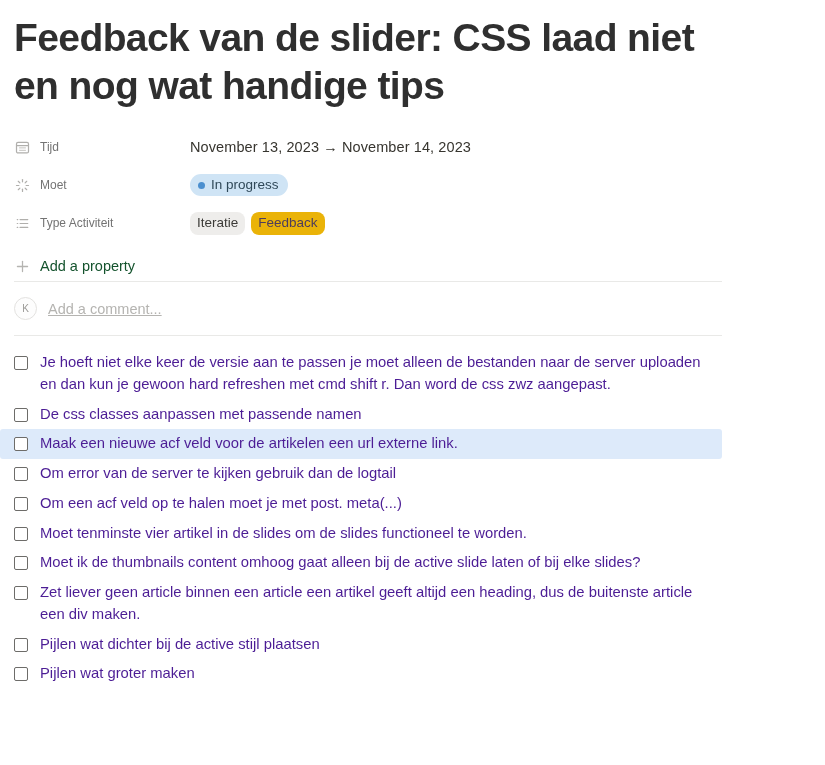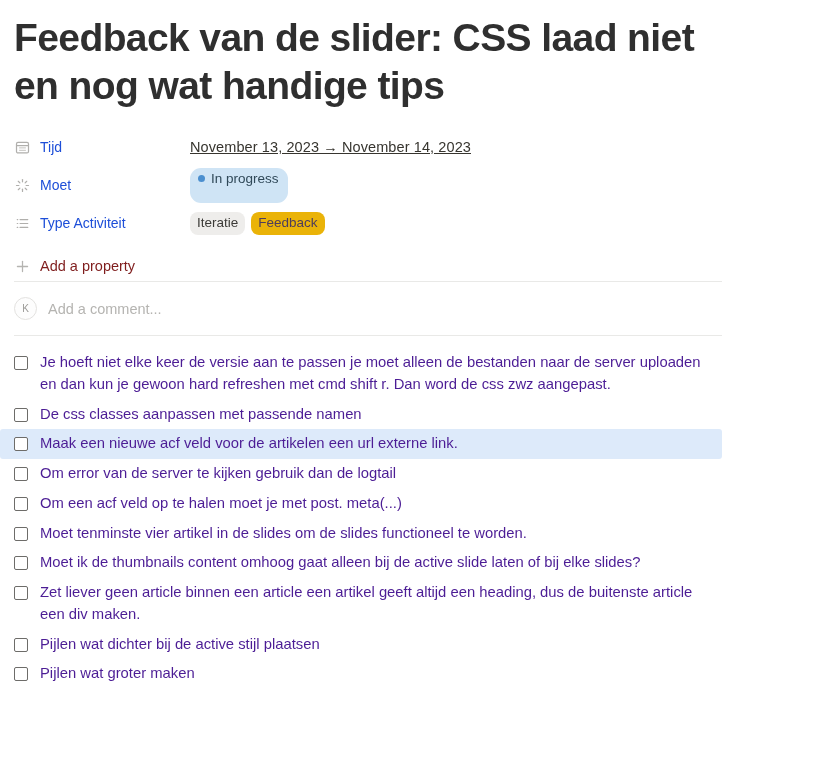--- a/index.html
+++ b/index.html
@@ -41,49 +41,49 @@
     display: flex;
     align-items: center;
     height: 32px;
     margin-bottom: 6px;
   }
   .prop-label {
     display: flex;
     align-items: center;
     width: 176px;
     flex: 0 0 176px;
-    color: #1d4ed8;
-    font-size: 14px;
+    color: #737373;
+    font-size: 12px;
   }
   .prop-icon {
     width: 17px;
     height: 17px;
     margin-right: 9px;
     flex: 0 0 17px;
     display: inline-flex;
     align-items: center;
     justify-content: center;
     color: #b0afac;
   }
   .prop-icon svg { display: block; }
   .prop-label-text { white-space: nowrap; }
   .prop-value {
     display: flex;
     align-items: center;
     font-size: 14.5px;
     color: #37352f;
   }
-  .date-text { color: #37352f; letter-spacing: 0.1px; text-decoration: underline; }
+  .date-text { color: #37352f; letter-spacing: 0.1px; }
 
   
   .pill {
     display: inline-flex;
     align-items: center;
     border-radius: 11px;
-    padding: 3px 9px 16px 8px;
+    padding: 3px 9px 3px 8px;
     font-size: 13.5px;
     line-height: 1.2;
   }
   .pill.status {
     background: #cfe4f5;
     color: #2f4858;
   }
   .status-dot {
     width: 7px;
     height: 7px;
@@ -102,21 +102,21 @@
   }
   .tag.gray { background: #eeedeb; color: #3b3a37; }
   .tag.purple { background: #eab308; color: #4d3c5c; }
 
   
   .add-property {
     display: flex;
     align-items: center;
     height: 30px;
     margin-top: 12px;
-    color: #7f1d1d;
+    color: #14532d;
     font-size: 14.5px;
   }
   .plus-icon {
     width: 17px;
     height: 17px;
     margin-right: 9px;
     flex: 0 0 17px;
     display: inline-flex;
     align-items: center;
     justify-content: center;
@@ -144,20 +144,21 @@
     font-size: 10px;
     display: flex;
     align-items: center;
     justify-content: center;
     flex: 0 0 21px;
     margin-right: 11px;
   }
   .comment-placeholder {
     color: #b5b4b1;
     font-size: 14.5px;
+    text-decoration: underline;
   }
 
   
   .checklist {
     padding: 12px 0 0 0;
   }
   .todo-item {
     display: flex;
     align-items: flex-start;
     padding: 4px 14px 4px 14px;

